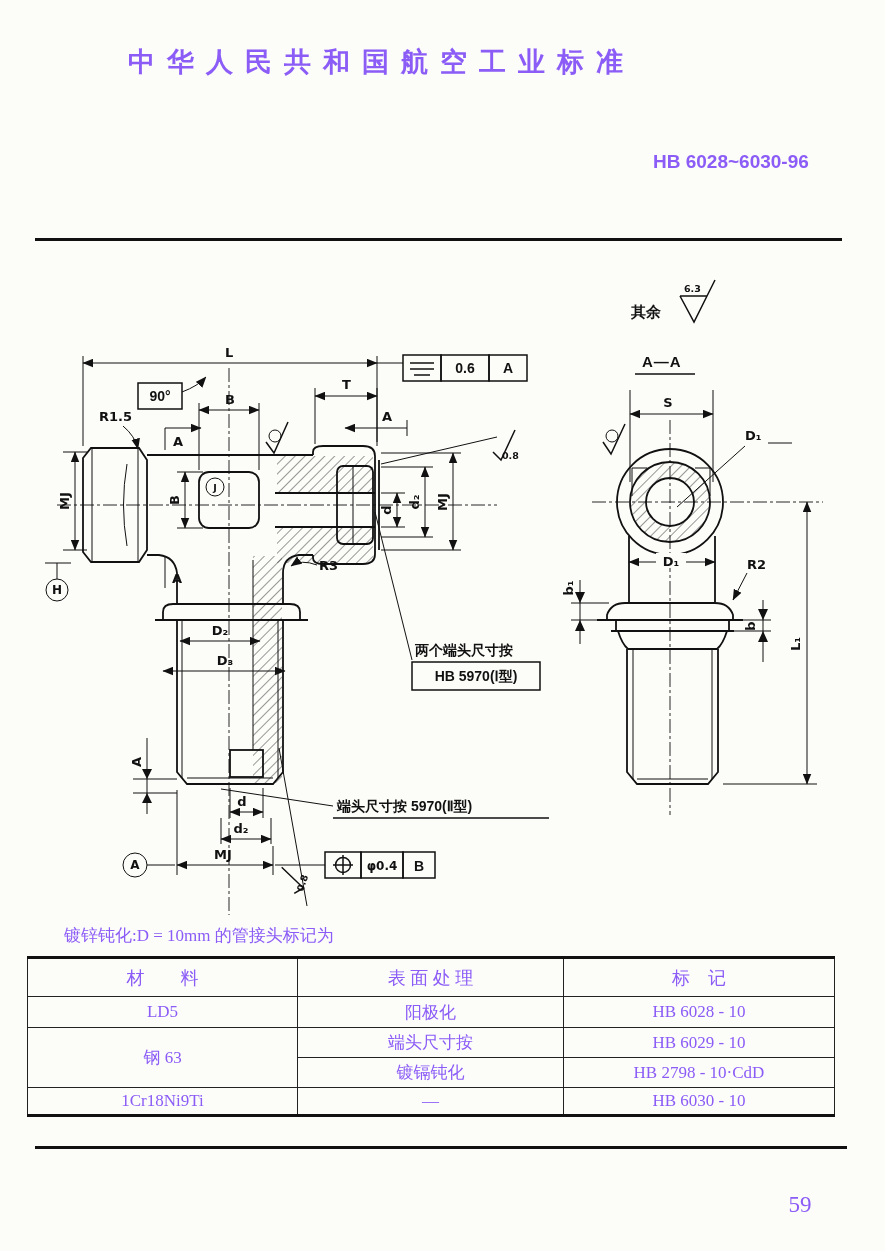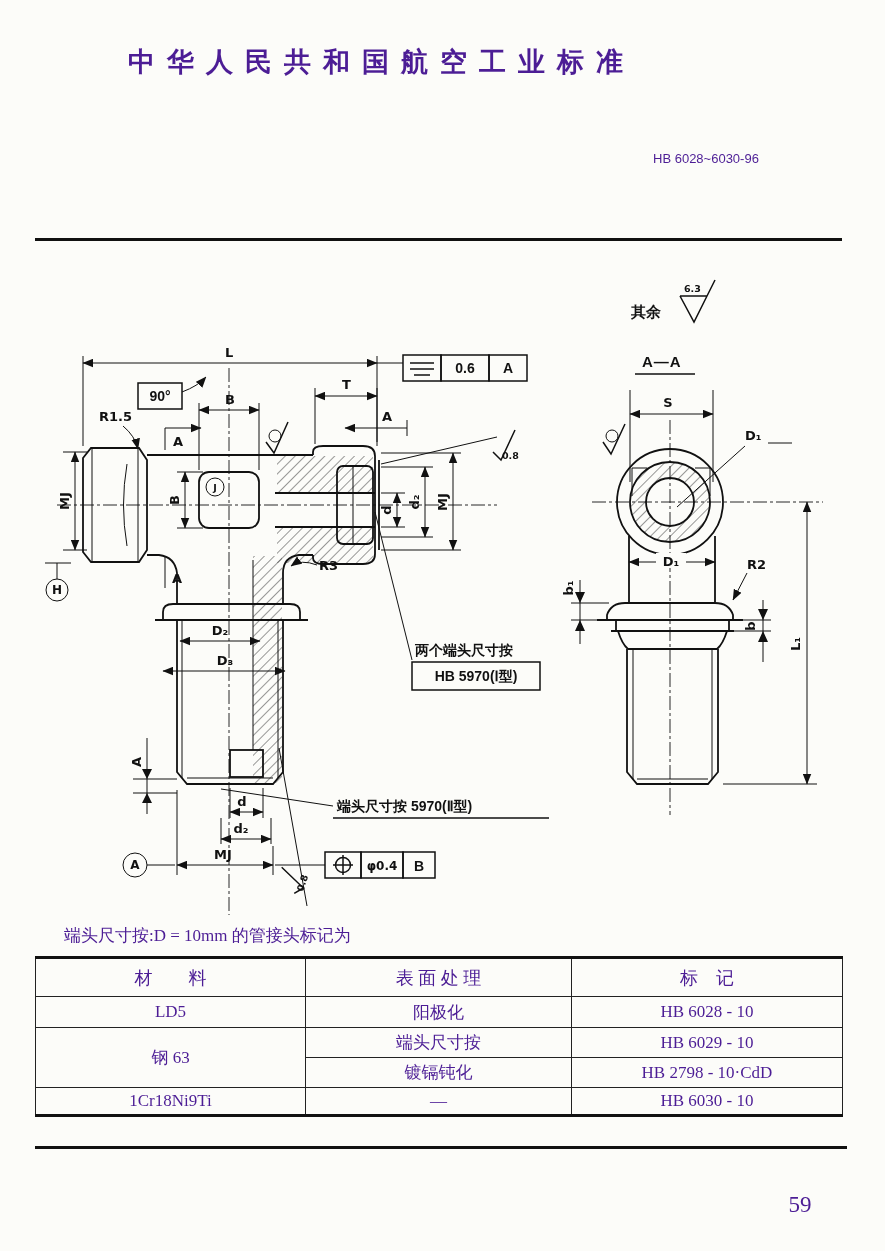--- a/index.html
+++ b/index.html
@@ -1,24 +1,24 @@
 <!DOCTYPE html>
 <html><head>
 <meta charset="utf-8">
 <style>
   html,body{margin:0;padding:0;background:#e8e8e8;}
-  .page{position:relative;width:885px;height:1251px;background:#fcfcf9;color:#4c1d95;
+  .page{position:relative;width:885px;height:1251px;background:#fcfcf9;color:#8b5cf6;
         font-family:"Liberation Sans",sans-serif;overflow:hidden;}
   .abs{position:absolute;}
   .doc-title{left:128px;top:44px;font-size:27px;font-weight:bold;letter-spacing:12px;white-space:nowrap;}
   .doc-subtitle{left:188px;top:134px;font-size:29px;font-weight:bold;letter-spacing:2px;white-space:nowrap;}
-  .std-no{left:653px;top:151px;font-size:13px;font-weight:normal;white-space:nowrap;}
+  .std-no{left:653px;top:151px;font-size:19px;font-weight:bold;white-space:nowrap;}
   .rule{background:#111;}
   .note{left:64px;top:924px;font-size:17px;font-family:"Liberation Serif",serif;white-space:nowrap;}
-  table.spec{position:absolute;left:35px;top:956px;width:807px;border-collapse:collapse;
+  table.spec{position:absolute;left:27px;top:956px;width:807px;border-collapse:collapse;
              font-family:"Liberation Serif",serif;font-size:17px;table-layout:fixed;}
   table.spec{border-top:3px solid #111;border-bottom:3px solid #111;}
   table.spec td{border:1px solid #222;text-align:center;padding:0;}
   table.spec td.hd{height:37px;font-size:18px;}
   table.spec tr.r1 td{height:30px;} table.spec tr.r2 td{height:29px;}
   table.spec tr.r3 td{height:29px;} table.spec tr.r4 td{height:26px;}
   .footer-left{left:37px;top:1156px;font-size:17px;font-weight:bold;white-space:nowrap;}
   .footer-right{left:545px;top:1158px;width:300px;text-align:right;font-size:17px;font-weight:bold;white-space:nowrap;}
   .page-num{left:778px;top:1192px;width:44px;text-align:center;font-size:23px;font-family:"Liberation Serif",serif;}
   
@@ -244,21 +244,21 @@
 
       <path class="s1" d="M688,514 H782"></path>
       <line class="dim" x1="772" y1="232" x2="772" y2="514" marker-start="url(#ar)" marker-end="url(#ar)"></line>
       <text class="lbl" x="765" y="374" transform="rotate(-90 765 374)" text-anchor="middle">L₁</text>
 
       <path class="s15" d="M568,172 L576,184 L590,154"></path>
       <circle class="s1" cx="577" cy="166" r="6"></circle>
     </g>
   </svg>
 
-  <div class="abs note">端头尺寸按:D = 10mm 的管接头标记为</div>
+  <div class="abs note">镀锌钝化:D = 10mm 的管接头标记为</div>
 
   <table class="spec">
     <colgroup>
         <col style="width:270px">
         <col style="width:266px">
         <col style="width:271px">
       </colgroup>
     <tbody>
         <tr>
       <td class="hd">材　　料</td>

